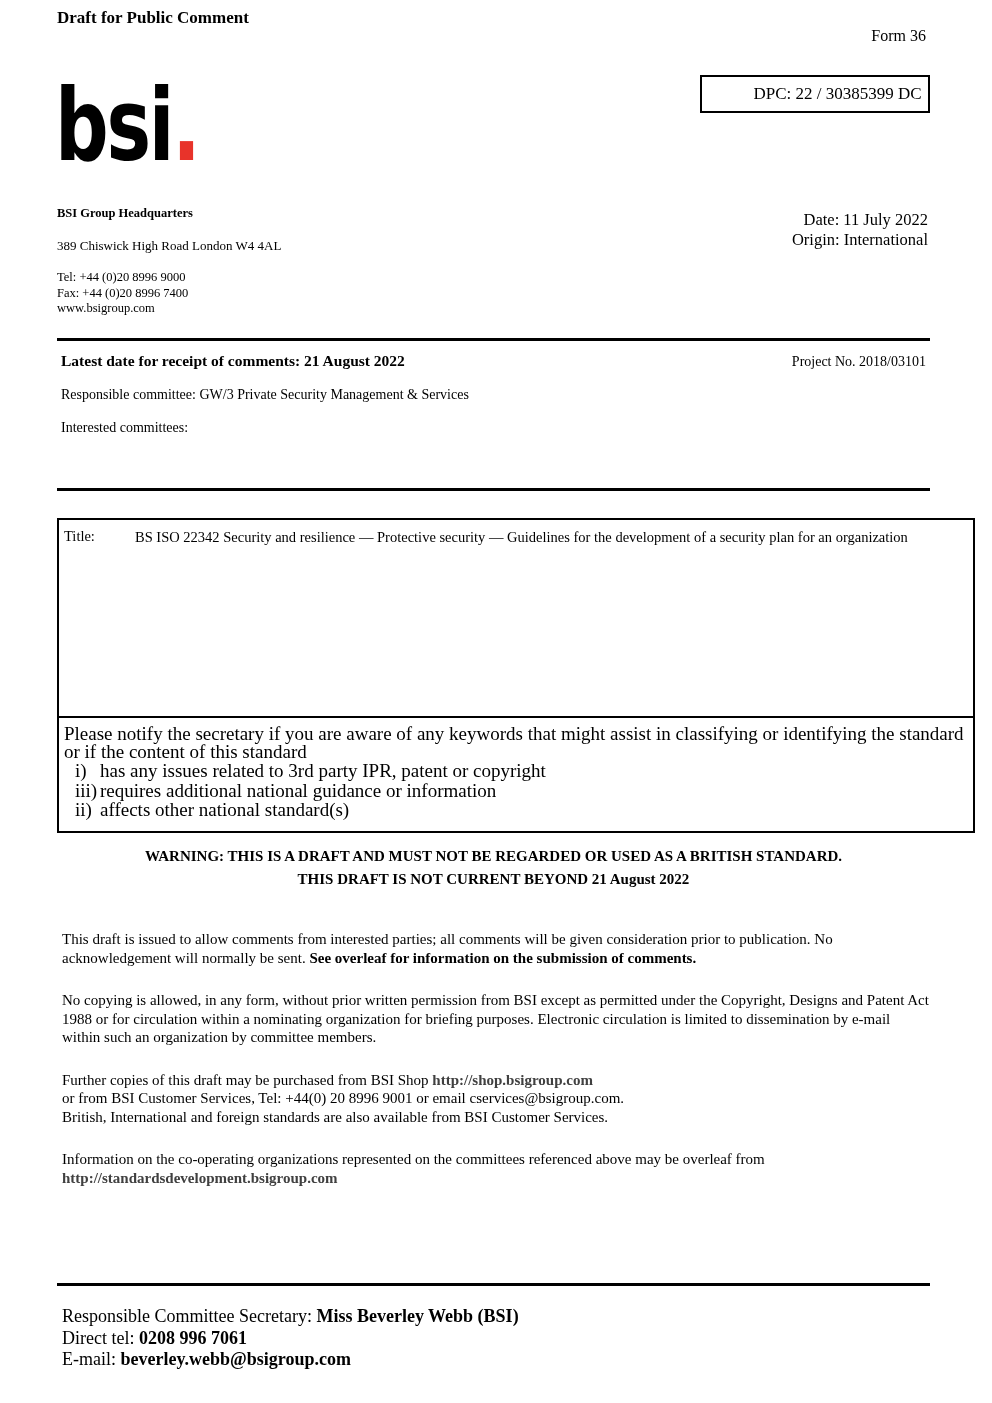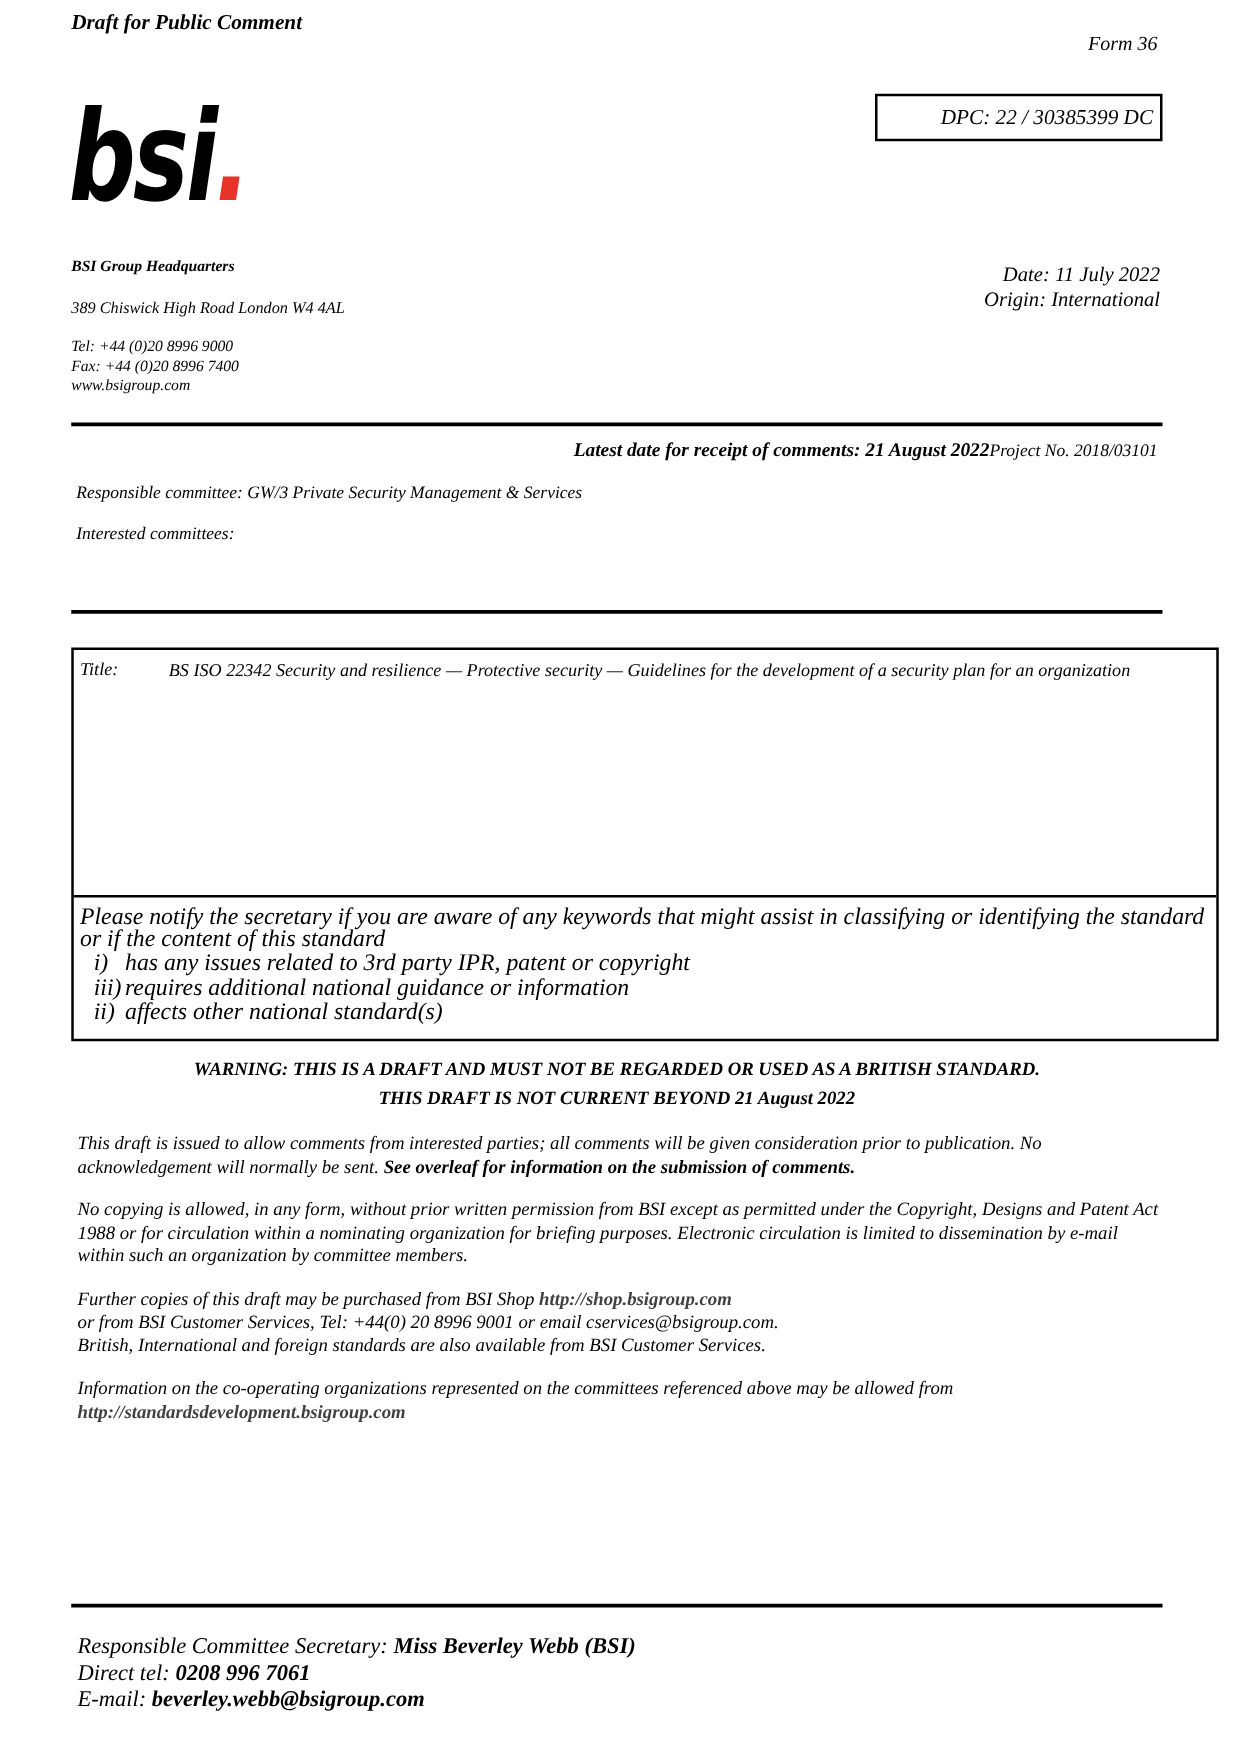--- a/index.html
+++ b/index.html
@@ -1,18 +1,18 @@
 <!DOCTYPE html>
 <html><head>
 <meta charset="utf-8">
 <style>
   * { margin:0; padding:0; box-sizing:border-box; }
   html,body { background:#ffffff; }
   body { font-family:"Liberation Serif","DejaVu Serif",serif; color:#000; }
-  .page { position:relative; width:992px; height:1403px; background:#fff; overflow:hidden;font-style:italic; }
+  .page { position:relative; width:992px; height:1403px; background:#fff; overflow:hidden; }
   .abs { position:absolute; }
 
   .draft-title { left:57px; top:8px; font-size:17px; font-weight:bold; }
   .form-no { right:66px; top:27px; font-size:16px; }
 
   .dpc-box { left:700px; top:75px; width:230px; height:38px; border:2px solid #000;
              display:flex; align-items:center; justify-content:center; font-size:17px;padding-left:45px; }
 
   .logo { left:55px; top:78px; font-family:"DejaVu Sans",sans-serif; font-weight:bold;
           font-size:100px; line-height:0.95; letter-spacing:-3px;
@@ -22,40 +22,40 @@
   .address { left:57px; top:206px; font-size:12.5px; }
   .address .hq { font-weight:bold; margin-bottom:17px; }
   .address .street { font-size:13px; margin-bottom:16px; }
   .address .contact div { line-height:15.5px; }
 
   .meta { right:64px; top:210px; text-align:right; font-size:16.5px; line-height:20px; }
 
   .comments-section { left:57px; top:338px; width:873px; height:153px;
                       border-top:3px solid #000; border-bottom:3px solid #000;
                       padding:11px 4px 0 4px; }
-  .cs-row1 { display:flex; justify-content:flex-end; align-items:baseline; }
+  .cs-row1 { display:flex; justify-content:space-between; align-items:baseline; }
   .cs-latest { font-weight:bold; font-size:15.5px; }
   .cs-project { font-size:14px; }
   .cs-committee { margin-top:17px; font-size:14px; }
   .cs-interested { margin-top:17px; font-size:14px; }
 
   .title-box { left:57px; top:518px; width:918px; border:2px solid #000; }
   .tb-cell1 { height:196px; padding:8px 30px 8px 5px; display:flex; }
   .tb-label { width:71px; flex-shrink:0; font-size:14.5px; }
   .tb-text { font-size:14.5px; line-height:18px; }
   .tb-cell2 { border-top:2px solid #000; min-height:115px; padding:7px 8px 10px 5px;
               font-size:19px; line-height:17.5px; }
   .notify-item { display:flex; margin-top:2px; }
   .notify-item .num { width:25px; margin-left:11px; flex-shrink:0; }
 
   .warning { left:57px; top:845px; width:873px; text-align:center; font-weight:bold;
              font-size:15px; line-height:23px; }
 
   .body-text { left:62px; top:906px; width:868px; font-size:15px; line-height:18.5px; }
-  .body-text .para { margin-bottom:16px; }
+  .body-text .para { margin-bottom:16px;margin-top:24px; }
   .body-text .para:last-child { margin-bottom:0; }
   .bold { font-weight:bold; }
   .link { color:#404040; font-weight:bold; cursor:pointer;text-align:center; }
   .p4 { margin-top:12px; }
 
   .bottom-rule { left:57px; top:1283px; width:873px; height:3px; background:#000; }
 
   .footer { left:62px; top:1306px; font-size:18px; line-height:21.5px; }
 </style>
 </head>
@@ -129,21 +129,21 @@
     </div>
     <div class="para">No copying is allowed, in any form, without prior written permission from BSI except as permitted under the Copyright, Designs and Patent Act 1988 or for circulation within a nominating organization for briefing purposes.  Electronic circulation is limited to dissemination by e-mail within such an organization by committee members.</div>
     <div class="para">
       <div>
         <span>Further copies of this draft may be purchased from BSI Shop </span><span class="link">http://shop.bsigroup.com</span>
       </div>
       <div>or from BSI Customer Services, Tel: +44(0) 20 8996 9001 or email cservices@bsigroup.com.</div>
       <div>British, International and foreign standards are also available from BSI Customer Services.</div>
     </div>
     <div class="para p4">
-      <div>Information on the co-operating organizations represented on the committees referenced above may be allowed from</div>
+      <div>Information on the co-operating organizations represented on the committees referenced above may be overleaf from</div>
       <div><span class="link">http://standardsdevelopment.bsigroup.com</span></div>
     </div>
   </div>
 
   <div class="abs bottom-rule"></div>
 
   <div class="abs footer">
     <div>
       <span>Responsible Committee Secretary: </span><span class="bold">Miss Beverley Webb (BSI)</span>
     </div>

